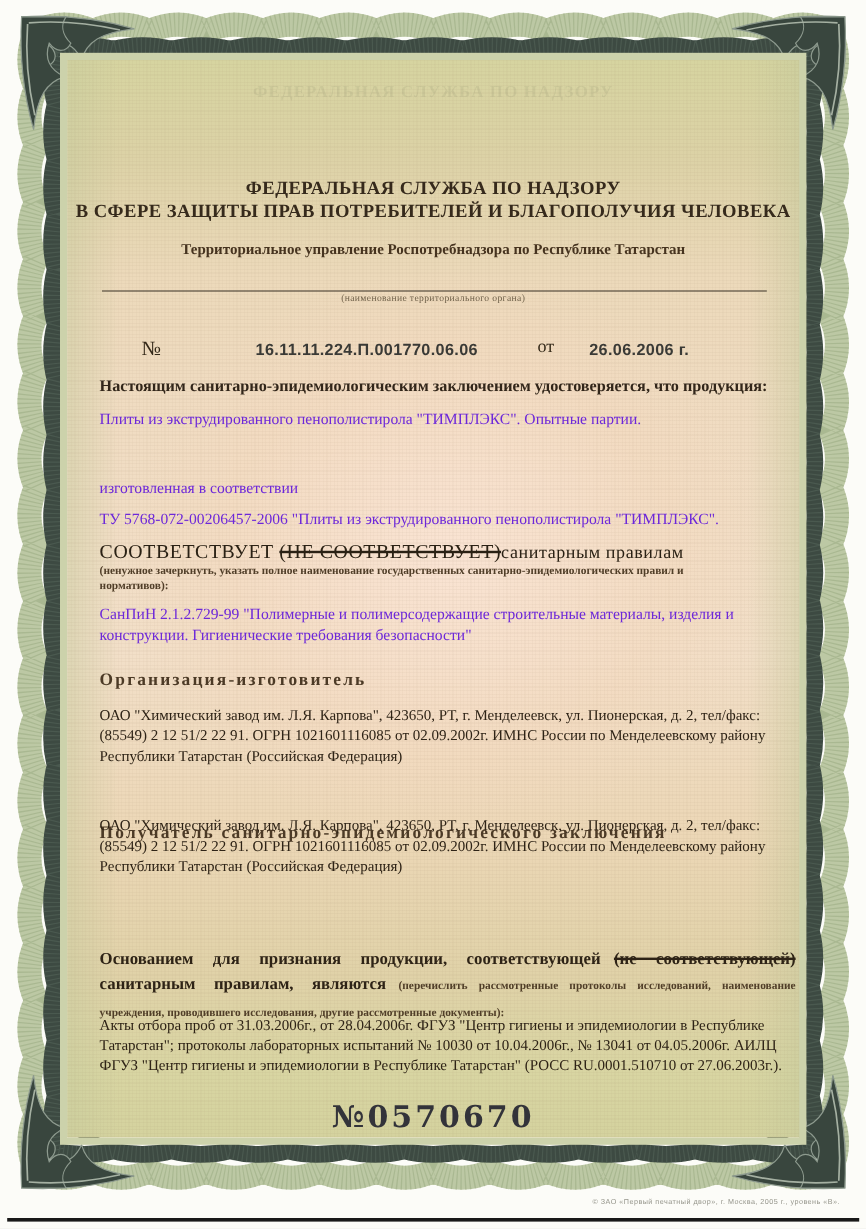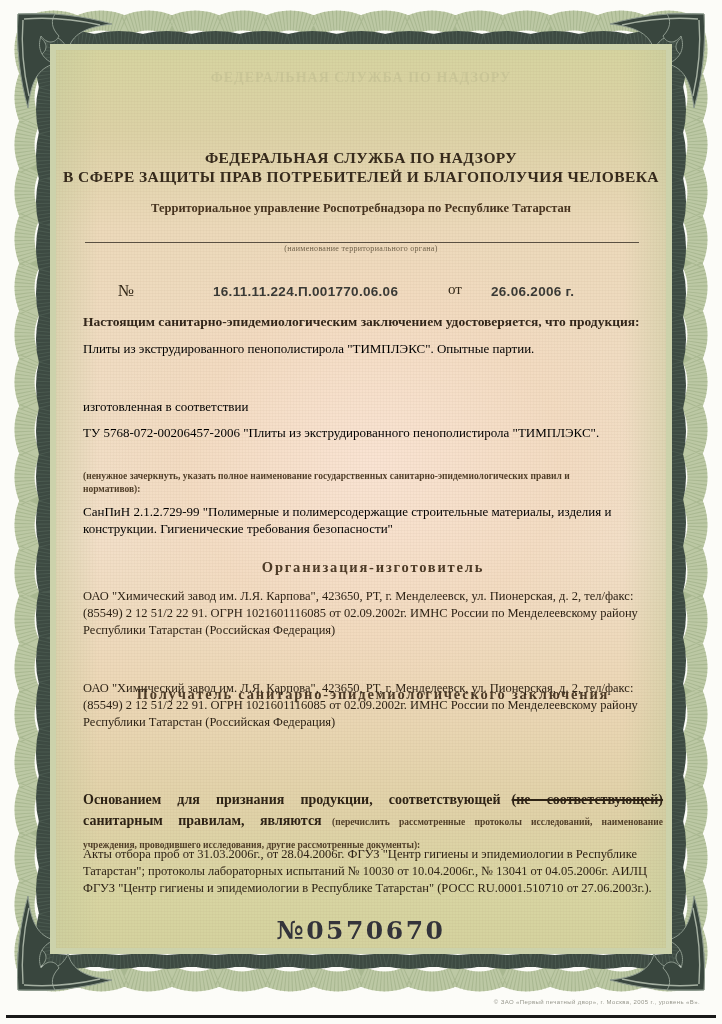--- a/index.html
+++ b/index.html
@@ -20,26 +20,26 @@
   .ctr{left:0;width:100%;text-align:center;}
   .ghost{opacity:.08;filter:blur(.6px);font-weight:bold;font-size:14px;letter-spacing:1px;color:#3a4432;}
   .agency{font-weight:bold;font-size:15.5px;line-height:19px;letter-spacing:.4px;color:#362a1c;}
   .territorial{font-weight:bold;font-size:12.5px;color:#46331f;}
   .rule{height:1px;background:#5a5042;}
   .caption{font-size:8px;color:#6d5f48;letter-spacing:.3px;}
   .doc-title{font-weight:bold;font-size:21.5px;letter-spacing:.3px;color:#221b10;white-space:nowrap;}
   .numrow{font-size:16px;color:#332818;}
   .num-label{font-size:17px;}
   .num-value,.date-value{font-family:"Liberation Sans",sans-serif;font-weight:bold;font-size:13.5px;color:#3a3a36;letter-spacing:.3px;}
-  .para{font-size:13px;line-height:17px;color:#000000;}
+  .para{font-size:13px;line-height:17px;color:#6d28d9;}
   .para-bold{font-weight:bold;font-size:13.5px;color:#32261a;}
   .complies{font-size:16.5px;color:#2a2114;letter-spacing:.5px;}
   .struck{text-decoration:line-through;text-decoration-thickness:2px;}
   .small-note{font-size:9.5px;line-height:12.5px;color:#503e28;font-weight:bold;}
-  .sec-head{font-weight:bold;font-size:14.5px;letter-spacing:1.8px;color:#4c3a26;text-align:center;}
+  .sec-head{font-weight:bold;font-size:14.5px;letter-spacing:1.8px;color:#4c3a26;}
   .details{font-size:12.5px;line-height:17px;color:#2e2316;}
   .basis{font-size:14px;line-height:21px;text-align:justify;color:#2e2316;margin-top:37px;}
   .basis .b{font-weight:bold;word-spacing:5px;}
   .basis .n{font-size:9.5px;font-weight:bold;word-spacing:0;color:#503e28;}
   .serial{font-family:"DejaVu Serif",serif;font-weight:bold;font-size:25px;letter-spacing:2.5px;color:#33333a;}
   .print-info{position:absolute;right:22px;top:999px;font-family:"Liberation Sans",sans-serif;
         font-size:6px;color:#96968c;letter-spacing:.4px;}
   .bottom-line{position:absolute;left:6px;top:1015px;width:710px;height:3px;background:#191919;}
 </style>
 </head>
@@ -116,20 +116,24 @@
     <span style="position:absolute;left:365px;font-size:15px">от</span>
     <span class="date-value" style="position:absolute;left:408px;top:3px">26.06.2006 г.</span>
   </div>
 
   <div class="abs para para-bold" style="left:83px;top:313px;width:580px">Настоящим санитарно-эпидемиологическим заключением удостоверяется, что продукция:</div>
   <div class="abs para" style="left:83px;top:340px;width:580px">Плиты из экструдированного пенополистирола "ТИМПЛЭКС". Опытные партии.</div>
 
   <div class="abs para" style="left:83px;top:398px;width:580px">изготовленная в соответствии</div>
   <div class="abs para" style="left:83px;top:424px;width:580px">ТУ 5768-072-00206457-2006 "Плиты из экструдированного пенополистирола "ТИМПЛЭКС".</div>
 
+  <div class="abs complies" style="left:83px;top:450px;width:580px">
+    <span>СООТВЕТСТВУЕТ</span>
+    <span class="struck">(НЕ СООТВЕТСТВУЕТ)</span><span style="font-size:15px">санитарным правилам</span>
+  </div>
   <div class="abs small-note" style="left:83px;top:470px;width:540px">(ненужное зачеркнуть, указать полное наименование государственных санитарно-эпидемиологических правил и нормативов):</div>
 
   <div class="abs para" style="left:83px;top:503px;width:582px">СанПиН 2.1.2.729-99 "Полимерные и полимерсодержащие строительные материалы, изделия и конструкции. Гигиенические требования безопасности"</div>
 
   <div class="abs sec-head" style="left:83px;top:559px;width:580px">Организация-изготовитель</div>
   <div class="abs details" style="left:83px;top:588px;width:580px">ОАО "Химический завод им. Л.Я. Карпова", 423650, РТ, г. Менделеевск, ул. Пионерская, д. 2, тел/факс: (85549) 2 12 51/2 22 91. ОГРН 1021601116085 от 02.09.2002г. ИМНС России по Менделеевскому району Республики Татарстан (Российская Федерация)</div>
 
   <div class="abs sec-head" style="left:83px;top:686px;width:580px">Получатель санитарно-эпидемиологического заключения</div>
   <div class="abs details" style="left:83px;top:680px;width:580px">ОАО "Химический завод им. Л.Я. Карпова", 423650, РТ, г. Менделеевск, ул. Пионерская, д. 2, тел/факс: (85549) 2 12 51/2 22 91. ОГРН 1021601116085 от 02.09.2002г. ИМНС России по Менделеевскому району Республики Татарстан (Российская Федерация)</div>
 

